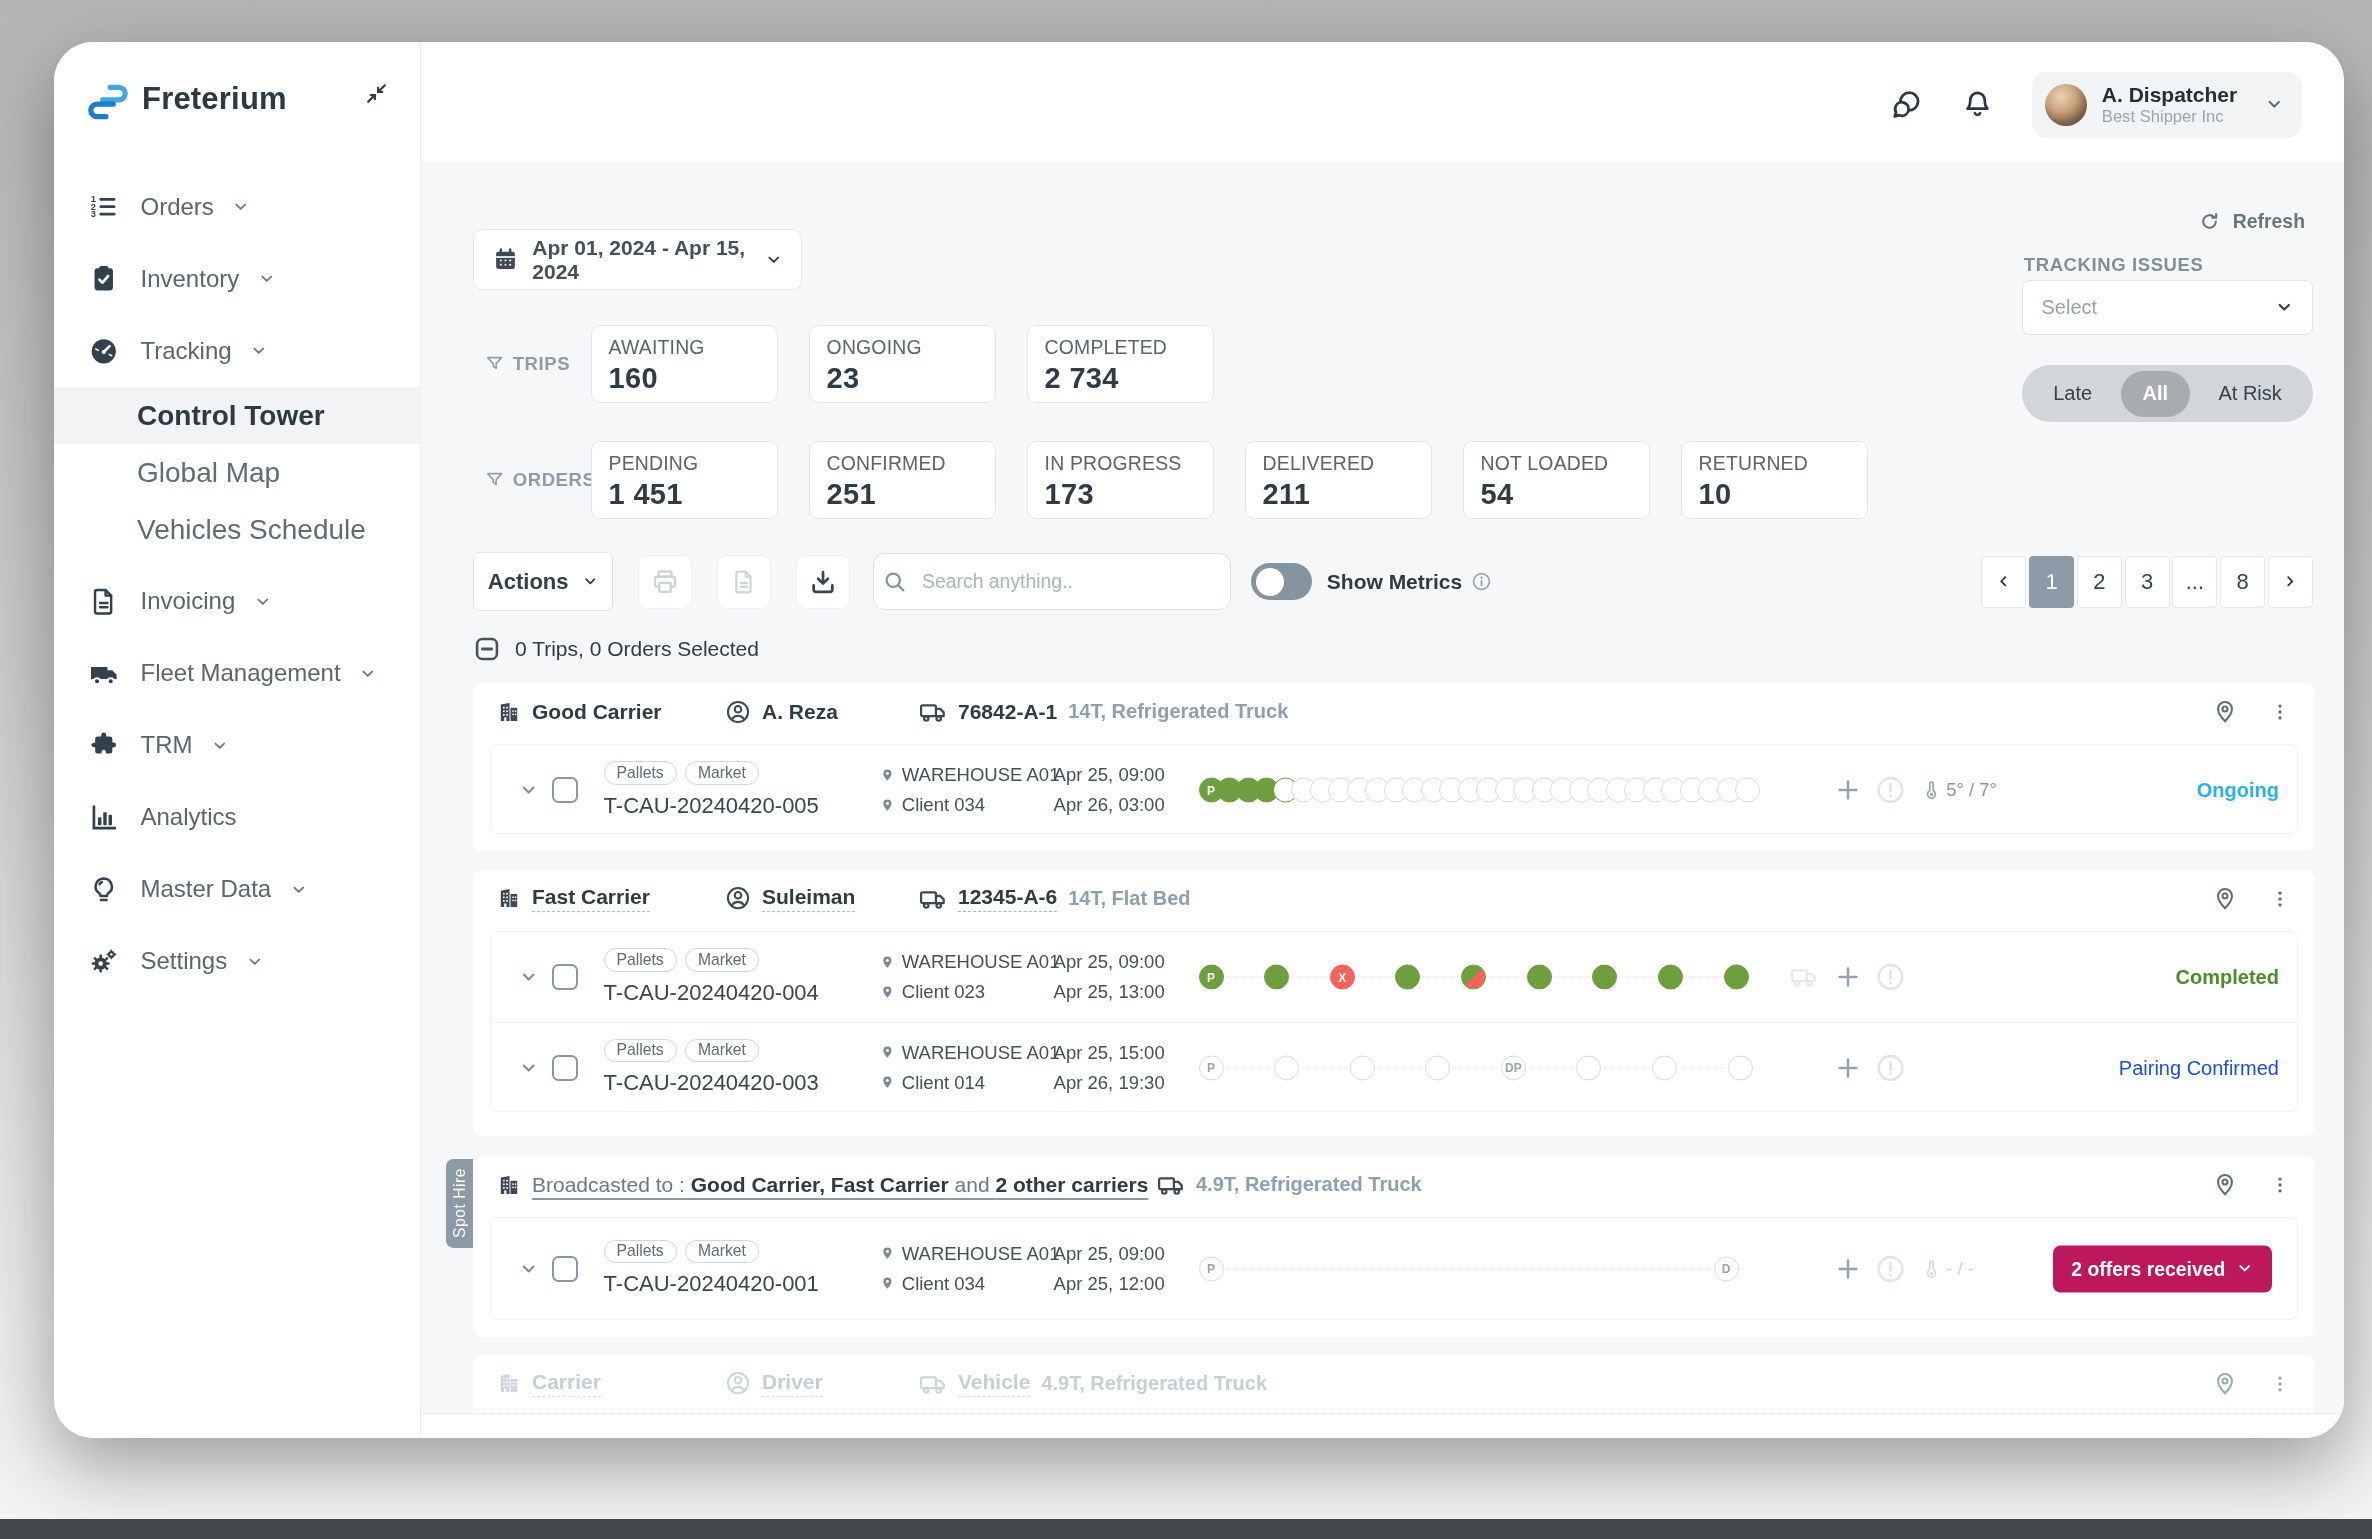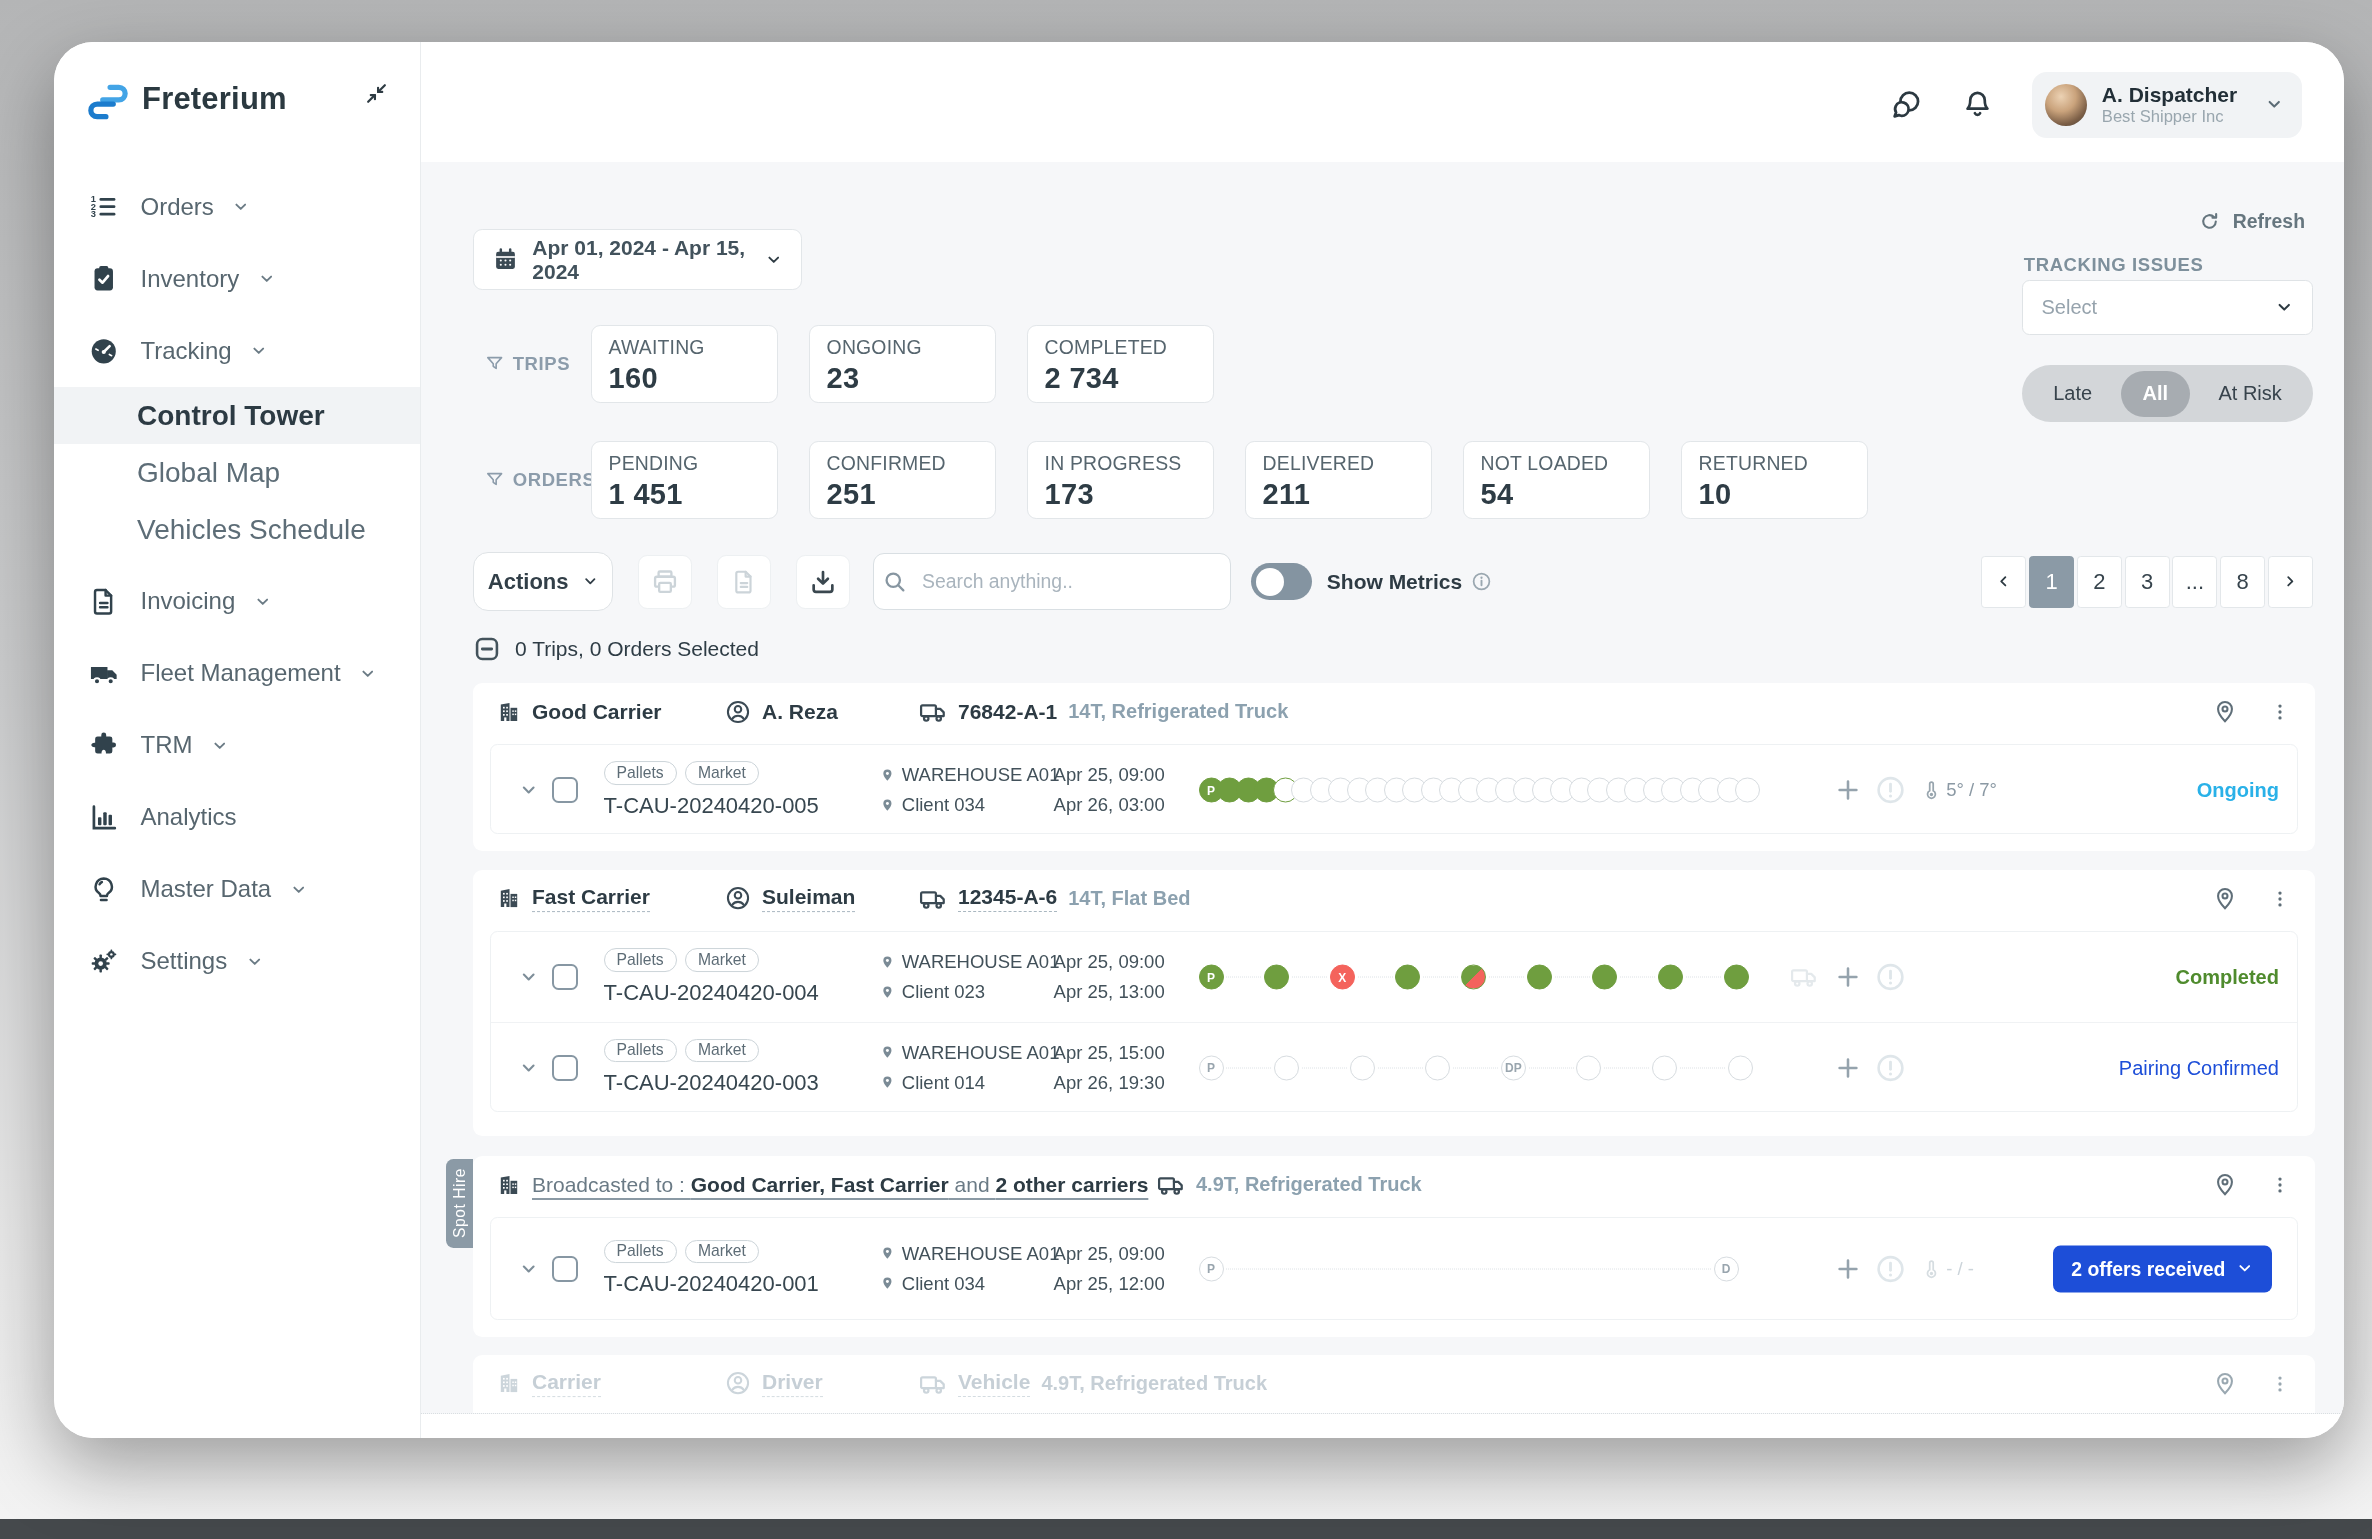--- a/index.html
+++ b/index.html
@@ -62,21 +62,21 @@
   .rail-select{position:absolute;top:118px;left:0;right:0;height:55px;background:#fff;border:0.9px solid #dfe3e6;
     border-radius:7.4px;display:flex;align-items:center;padding:0 18.5px;font-size:20px;color:#96a3ad}
   .rail-select .chev{margin-left:auto;color:#2e3b43}
   .segmented{position:absolute;top:203px;left:0;right:0;height:57px;background:#d3d6d9;border-radius:29px;
     display:flex;align-items:center;justify-content:space-between;padding:0 9.2px}
   .seg{font-size:20px;color:#37434c;padding:0 22px;height:46px;display:flex;align-items:center}
   .seg.active{background:#a7acb1;color:#fff;border-radius:23px;font-weight:600}
 
   
   .toolbar{position:absolute;left:52px;right:31px;top:390px;height:59px;display:flex;align-items:center}
-  .btn-actions{width:140px;height:59px;background:#fff;border:0.9px solid #dfe3e6;border-radius:15px;
+  .btn-actions{width:140px;height:59px;background:#fff;border:0.9px solid #dfe3e6;border-radius:6px;
     display:flex;align-items:center;justify-content:center;gap:13px;font-size:22px;font-weight:600;color:#323f48}
   .icon-btn{width:54px;height:54px;background:#fff;border:0.9px solid #edf0f2;border-radius:9.2px;
     display:flex;align-items:center;justify-content:center;margin-left:25px}
   .icon-btn.dis{color:#ccd4d9}.icon-btn.en{color:#3a474f}
   .search{margin-left:23px;width:358px;height:57px;background:#fff;border:1.4px solid #d9dfe3;border-radius:11px;
     display:flex;align-items:center;gap:13px;padding:0 8px}
   .search input{border:none;outline:none;font-size:19.4px;color:#5b6a74;width:100%;background:transparent;
     font-family:inherit}
   .search input::placeholder{color:#a9b4bd}
   .search .ic{color:#8796a1}
@@ -1077,21 +1077,21 @@
                 </svg>
               </span>
             <span class="rabs r-thermo faint">
               <span class="ic">
                   <svg width="22" height="22" viewBox="0 0 24 24">
                     <use href="#i-thermo"></use>
                   </svg>
                 </span>
               <span>- / -</span>
             </span>
-            <span class="offers-btn" style="background: #1d4ed8;">
+            <span class="offers-btn" style="background: #be185d;">
               <span>2 offers received</span>
               <span>
                   <svg width="17.5" height="17.5" viewBox="0 0 19 19">
                     <use href="#i-chevron"></use>
                   </svg>
                 </span>
             </span>
           </div>
         </div>
       </div>

